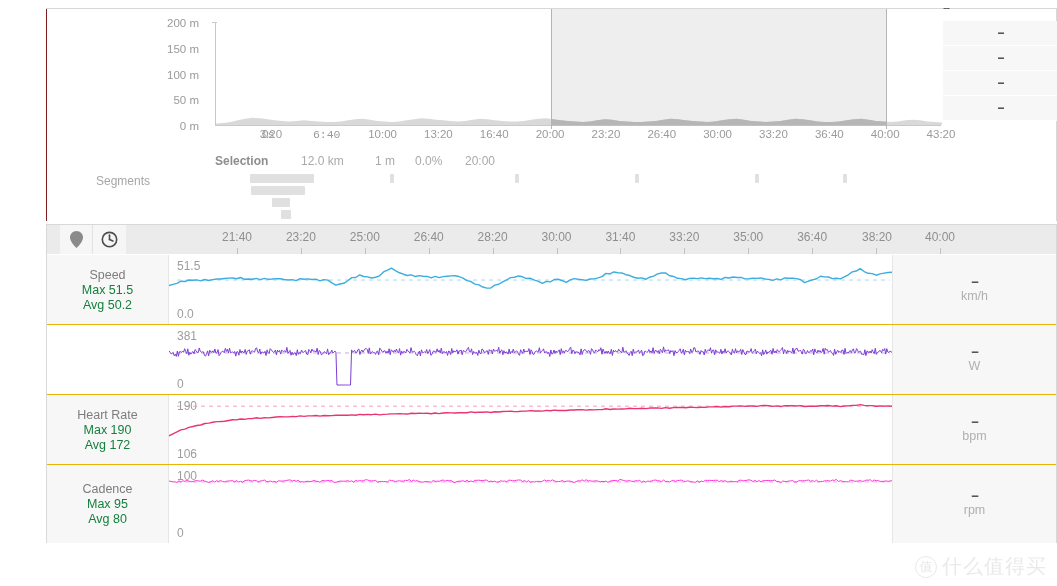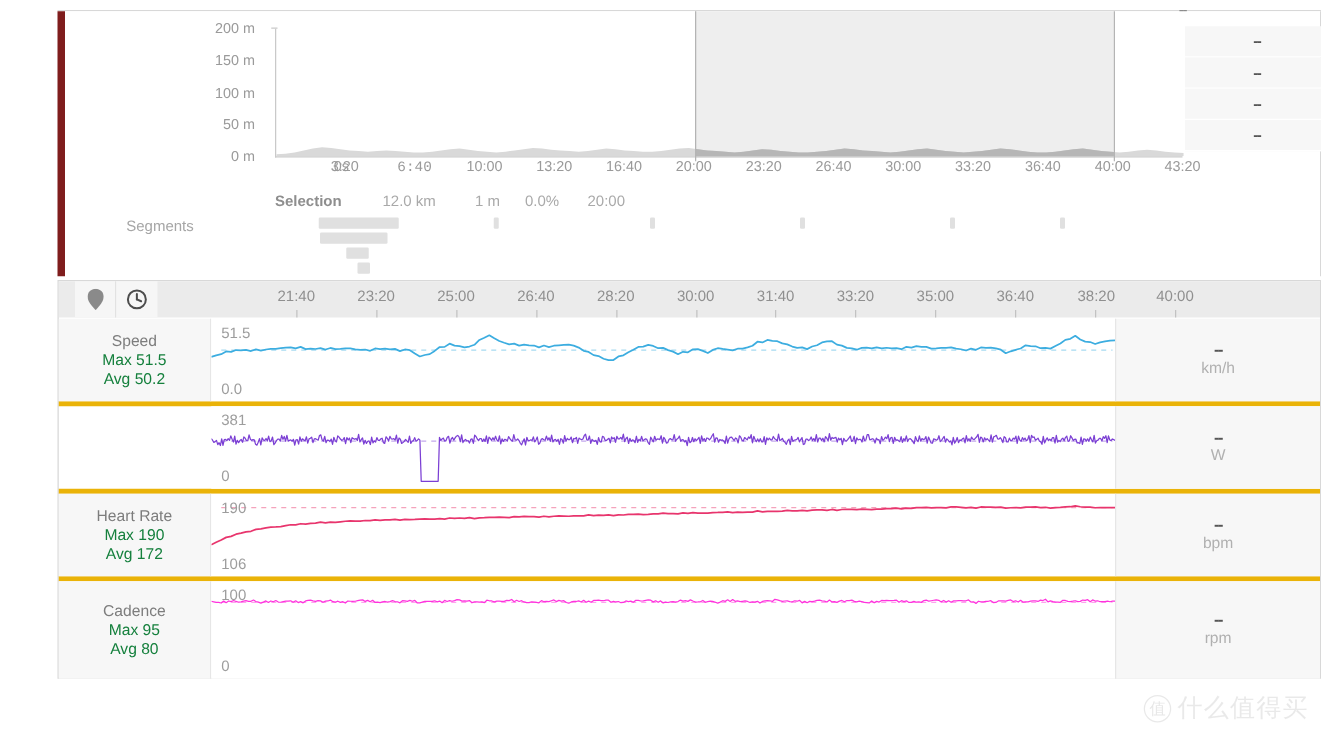--- a/index.html
+++ b/index.html
@@ -23,21 +23,21 @@
   }
   .top-sliver .stub-dash {
     position: absolute; left: 943px; top: 1px;
     font-size: 12px; color: #555; letter-spacing: -1px;
   }
 
   
   .overview {
     position: absolute; left: 46px; top: 9px; width: 1011px; height: 212px;
     background: #fff;
-    border-left: 6px solid #7f1d1d;
+    border-left: 1px solid #7f1d1d;
     border-right: 1px solid #d8d8d8;
   }
 
   .ov-axis-labels { position: absolute; left: 0; top: 0; width: 160px; height: 125px; }
   .ov-axis-labels .ytick {
     position: absolute; right: 8px;
     font-size: 11.5px; color: #9a9a9a; white-space: nowrap;
     transform: translateY(-50%);
   }
 
@@ -100,21 +100,21 @@
 
   .det-xaxis { position: absolute; left: 0; top: 0; width: 1009px; height: 29px; }
   .det-xaxis .xt {
     position: absolute; top: 5px; font-size: 12px; color: #8f8f8f;
     transform: translateX(-50%); white-space: nowrap;
   }
   .det-xaxis .xtick {
     position: absolute; top: 23px; width: 1px; height: 6px; background: #c2c2c2;
   }
 
-  .srow { position: absolute; left: 0; width: 1009px; border-bottom: 4px solid #eab308; }
+  .srow { position: absolute; left: 0; width: 1009px; border-bottom: 1px solid #eab308; }
   .srow:last-child { border-bottom: none; }
 
   .srow .label-cell {
     position: absolute; left: 0; top: 0; width: 122px; height: 100%;
     background: #f7f7f7;
     border-right: 1px solid #e6e6e6;
     display: flex; flex-direction: column; align-items: center; justify-content: center;
     gap: 1px;
   }
   .label-cell .l-name { font-size: 12.5px; color: #7d7d7d; }

